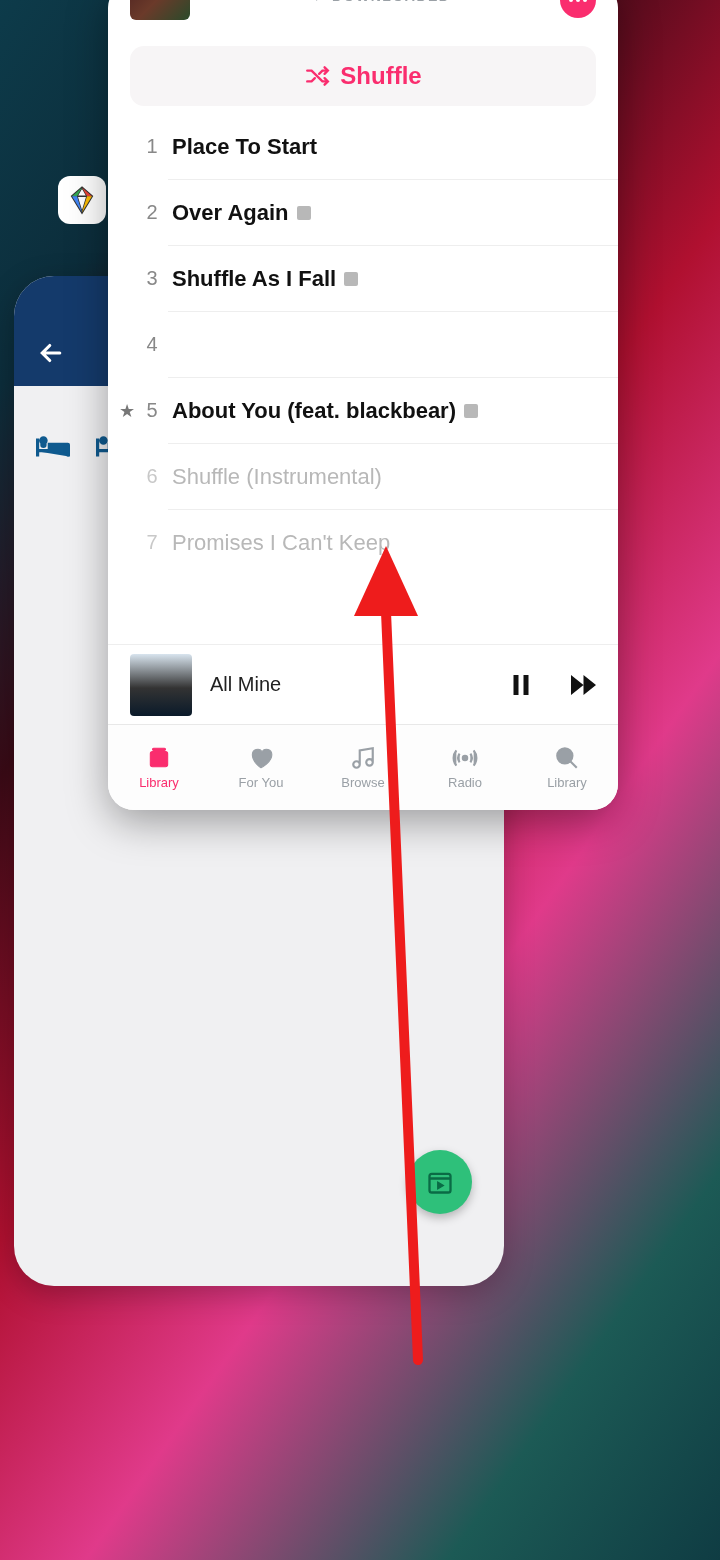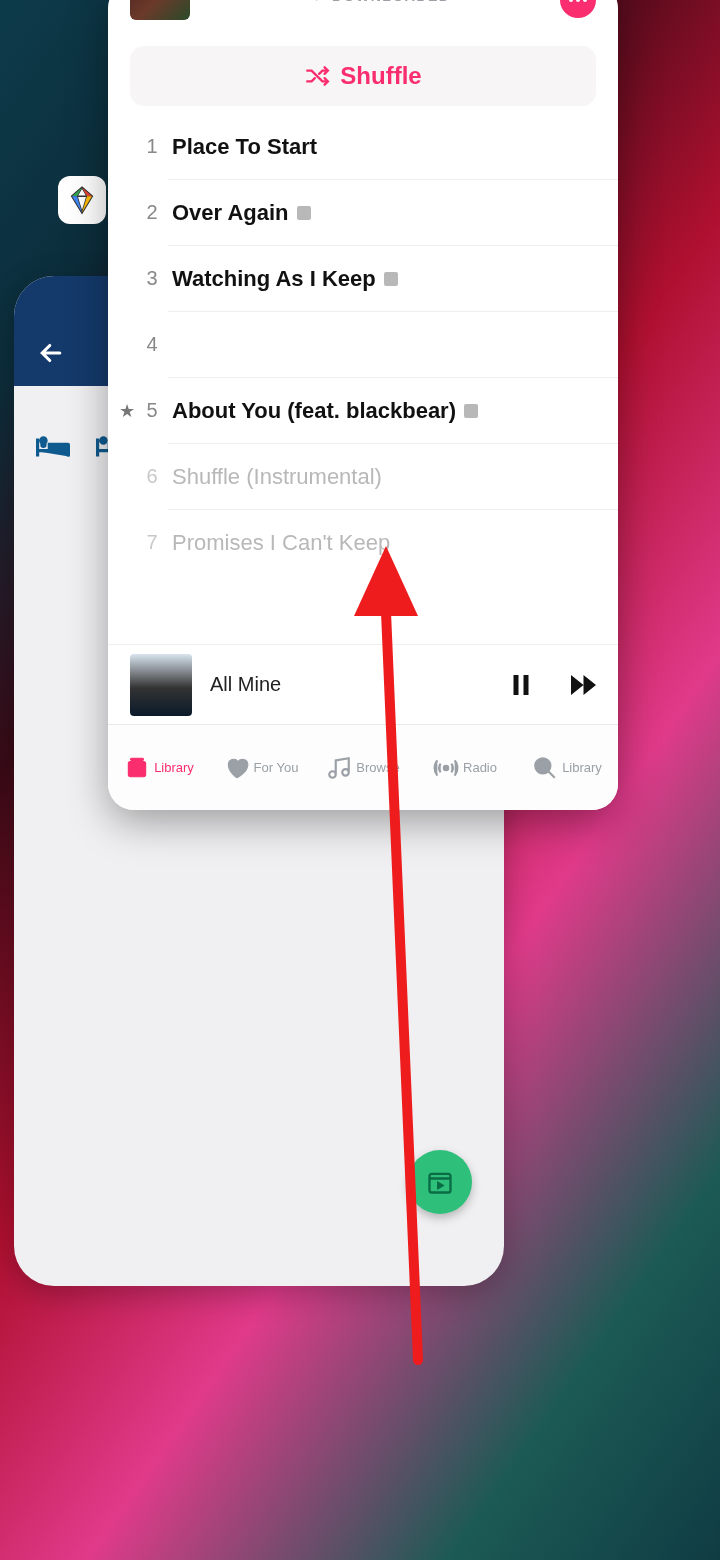--- a/index.html
+++ b/index.html
@@ -97,21 +97,21 @@
   }
   .np-art{width:62px;height:62px;border-radius:4px;background:linear-gradient(#d8e4ee 0%,#333 55%,#0a1a2a 100%);}
   .np-title{font-size:20px; color:#222;}
   .np-controls{margin-left:auto;display:flex;gap:30px;align-items:center;}
   .np-controls svg{width:30px;height:30px;fill:#111;}
 
   .tabbar {
     position:absolute; bottom:0; left:0; right:0; height:86px;
     display:flex; border-top:1px solid #e8e8e8; background:#fdfdfd;
   }
-  .tab { flex:1; display:flex; flex-direction:row; align-items:center; justify-content:center; gap:4px; color:#9aa0a6; font-size:13px; font-weight:500;}
+  .tab { flex:1; display:flex; flex-direction:column; align-items:center; justify-content:center; gap:4px; color:#9aa0a6; font-size:13px; font-weight:500;}
   .tab.active{color:#fa2d6e;}
   .tab svg{width:26px;height:26px;fill:currentColor;stroke:currentColor;}
 
   
   .arrow-overlay {
     position:absolute; left:0; top:0; width:720px; height:1560px;
     pointer-events:none;
   }
 </style>
 </head>
@@ -201,21 +201,21 @@
         <span class="title">
           <span>Over Again</span>
           <span class="explicit"></span>
         </span>
       </div>
       <div class="divider"></div>
       <div class="track-row">
         <span class="star"></span>
         <span class="num">3</span>
         <span class="title">
-          <span>Watching As I Keep</span>
+          <span>Shuffle As I Fall</span>
           <span class="explicit"></span>
         </span>
       </div>
       <div class="divider"></div>
       <div class="track-row">
         <span class="star"></span>
         <span class="num">4</span>
       </div>
       <div class="divider"></div>
       <div class="track-row">

